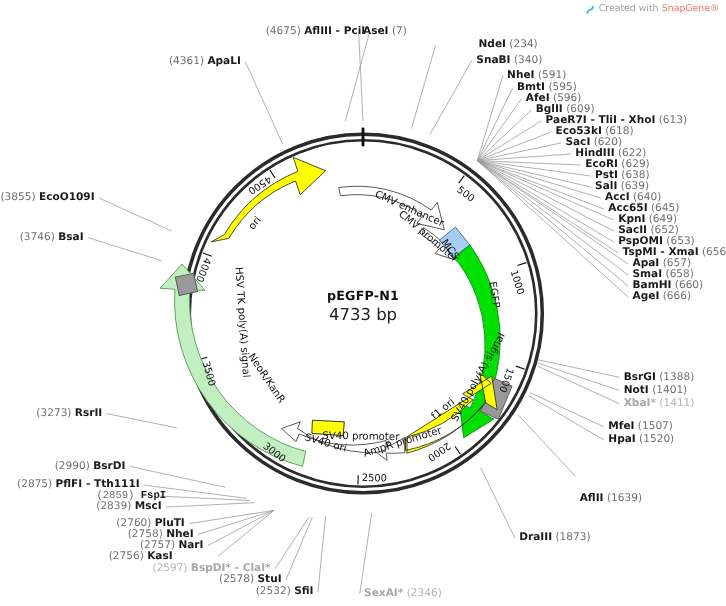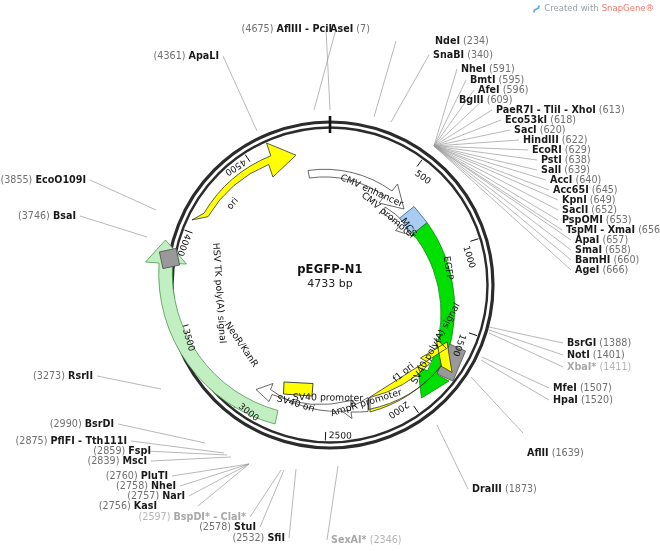--- a/index.html
+++ b/index.html
@@ -31,21 +31,21 @@
   .lbl.star .ps{color:#b4b4b4;}
   .lbl.r{text-align:left;}
   .lbl.l{text-align:right;}
 
   
   #centre{
     position:absolute;left:0;top:262px;width:660px;text-align:center;
     pointer-events:none;
   }
   #centre .pname{font-size:11.5px;font-weight:bold;color:#111;letter-spacing:.2px;}
-  #centre .psize{font-size:11px;color:#222;margin-top:1px;}
+  #centre .psize{font-size:15px;color:#222;margin-top:1px;}
 
   
   .feat{
     position:absolute;white-space:nowrap;font-size:9.3px;color:#111;
     transform-origin:0 0;
   }
   .tick{
     position:absolute;white-space:nowrap;font-size:9px;color:#111;
     transform-origin:0 0;
   }
@@ -232,21 +232,21 @@
 
   <div id="enzyme-labels">
       <div class="lbl l" style="top: 24px; left: 0px; width: 332px;"><span class="ps">(4675)</span> <span class="nm">AflIII - PciI</span></div>
       <div class="lbl r" style="top: 24px; left: 330px;"><span class="nm">AseI</span> <span class="ps">(7)</span></div>
       <div class="lbl l" style="top: 51px; left: 0px; width: 219px;"><span class="ps">(4361)</span> <span class="nm">ApaLI</span></div>
       <div class="lbl r" style="top: 36px; left: 400px; padding-left: 35px;"><span class="nm">NdeI</span> <span class="ps">(234)</span></div>
       <div class="lbl r" style="top: 50px; left: 433px;"><span class="nm">SnaBI</span> <span class="ps">(340)</span></div>
       <div class="lbl r" style="top: 64px; left: 461px;"><span class="nm">NheI</span> <span class="ps">(591)</span></div>
       <div class="lbl r" style="top: 75px; left: 470px;"><span class="nm">BmtI</span> <span class="ps">(595)</span></div>
       <div class="lbl r" style="top: 85px; left: 478px;"><span class="nm">AfeI</span> <span class="ps">(596)</span></div>
-      <div class="lbl r" style="top: 95px; left: 459px;"><span class="nm">BglII</span> <span class="ps">(609)</span></div>
+      <div class="lbl r" style="top: 95px; left: 487px;"><span class="nm">BglII</span> <span class="ps">(609)</span></div>
       <div class="lbl r" style="top: 105px; left: 496px;"><span class="nm">PaeR7I - TliI - XhoI</span> <span class="ps">(613)</span></div>
       <div class="lbl r" style="top: 115px; left: 505px;"><span class="nm">Eco53kI</span> <span class="ps">(618)</span></div>
       <div class="lbl r" style="top: 125px; left: 514px;"><span class="nm">SacI</span> <span class="ps">(620)</span></div>
       <div class="lbl r" style="top: 135px; left: 523px;"><span class="nm">HindIII</span> <span class="ps">(622)</span></div>
       <div class="lbl r" style="top: 145px; left: 532px;"><span class="nm">EcoRI</span> <span class="ps">(629)</span></div>
       <div class="lbl r" style="top: 155px; left: 541px;"><span class="nm">PstI</span> <span class="ps">(638)</span></div>
       <div class="lbl r" style="top: 165px; left: 541px;"><span class="nm">SalI</span> <span class="ps">(639)</span></div>
       <div class="lbl r" style="top: 175px; left: 550px;"><span class="nm">AccI</span> <span class="ps">(640)</span></div>
       <div class="lbl r" style="top: 185px; left: 553px;"><span class="nm">Acc65I</span> <span class="ps">(645)</span></div>
       <div class="lbl r" style="top: 195px; left: 562px;"><span class="nm">KpnI</span> <span class="ps">(649)</span></div>
@@ -266,21 +266,21 @@
       <div class="lbl r" style="top: 484px; left: 472px;"><span class="nm">DraIII</span> <span class="ps">(1873)</span></div>
       <div class="lbl r star" style="top: 535px; left: 331px;"><span class="nm">SexAI*</span> <span class="ps">(2346)</span></div>
       <div class="lbl l" style="top: 533px; left: 0px; width: 285px;"><span class="ps">(2532)</span> <span class="nm">SfiI</span></div>
       <div class="lbl l" style="top: 522px; left: 0px; width: 256px;"><span class="ps">(2578)</span> <span class="nm">StuI</span></div>
       <div class="lbl l star" style="top: 512px; left: 0px; width: 246px;"><span class="ps">(2597)</span> <span class="nm">BspDI* - ClaI*</span></div>
       <div class="lbl l" style="top: 501px; left: 0px; width: 157px;"><span class="ps">(2756)</span> <span class="nm">KasI</span></div>
       <div class="lbl l" style="top: 491px; left: 0px; width: 185px;"><span class="ps">(2757)</span> <span class="nm">NarI</span></div>
       <div class="lbl l" style="top: 481px; left: 0px; width: 176px;"><span class="ps">(2758)</span> <span class="nm">NheI</span></div>
       <div class="lbl l" style="top: 471px; left: 0px; width: 168px;"><span class="ps">(2760)</span> <span class="nm">PluTI</span></div>
       <div class="lbl l" style="top: 456px; left: 0px; width: 147px;"><span class="ps">(2839)</span> <span class="nm">MscI</span></div>
-      <div class="lbl l" style="top: 446px; left: 0px; width: 151px;"><span class="ps">(2859)</span> <span class="nm">FspI</span></div>
+      <div class="lbl l" style="top: 446px; left: 0px; width: 151px; font-family: Liberation Mono, monospace;"><span class="ps">(2859)</span> <span class="nm">FspI</span></div>
       <div class="lbl l" style="top: 436px; left: 0px; width: 127px;"><span class="ps">(2875)</span> <span class="nm">PflFI - Tth111I</span></div>
       <div class="lbl l" style="top: 419px; left: 0px; width: 114px;"><span class="ps">(2990)</span> <span class="nm">BsrDI</span></div>
       <div class="lbl l" style="top: 371px; left: 0px; width: 93px;"><span class="ps">(3273)</span> <span class="nm">RsrII</span></div>
       <div class="lbl l" style="top: 211px; left: 0px; width: 76px;"><span class="ps">(3746)</span> <span class="nm">BsaI</span></div>
       <div class="lbl l" style="top: 175px; left: 0px; width: 86px;"><span class="ps">(3855)</span> <span class="nm">EcoO109I</span></div>
     </div>
 
 </div>
 
 </body></html>

